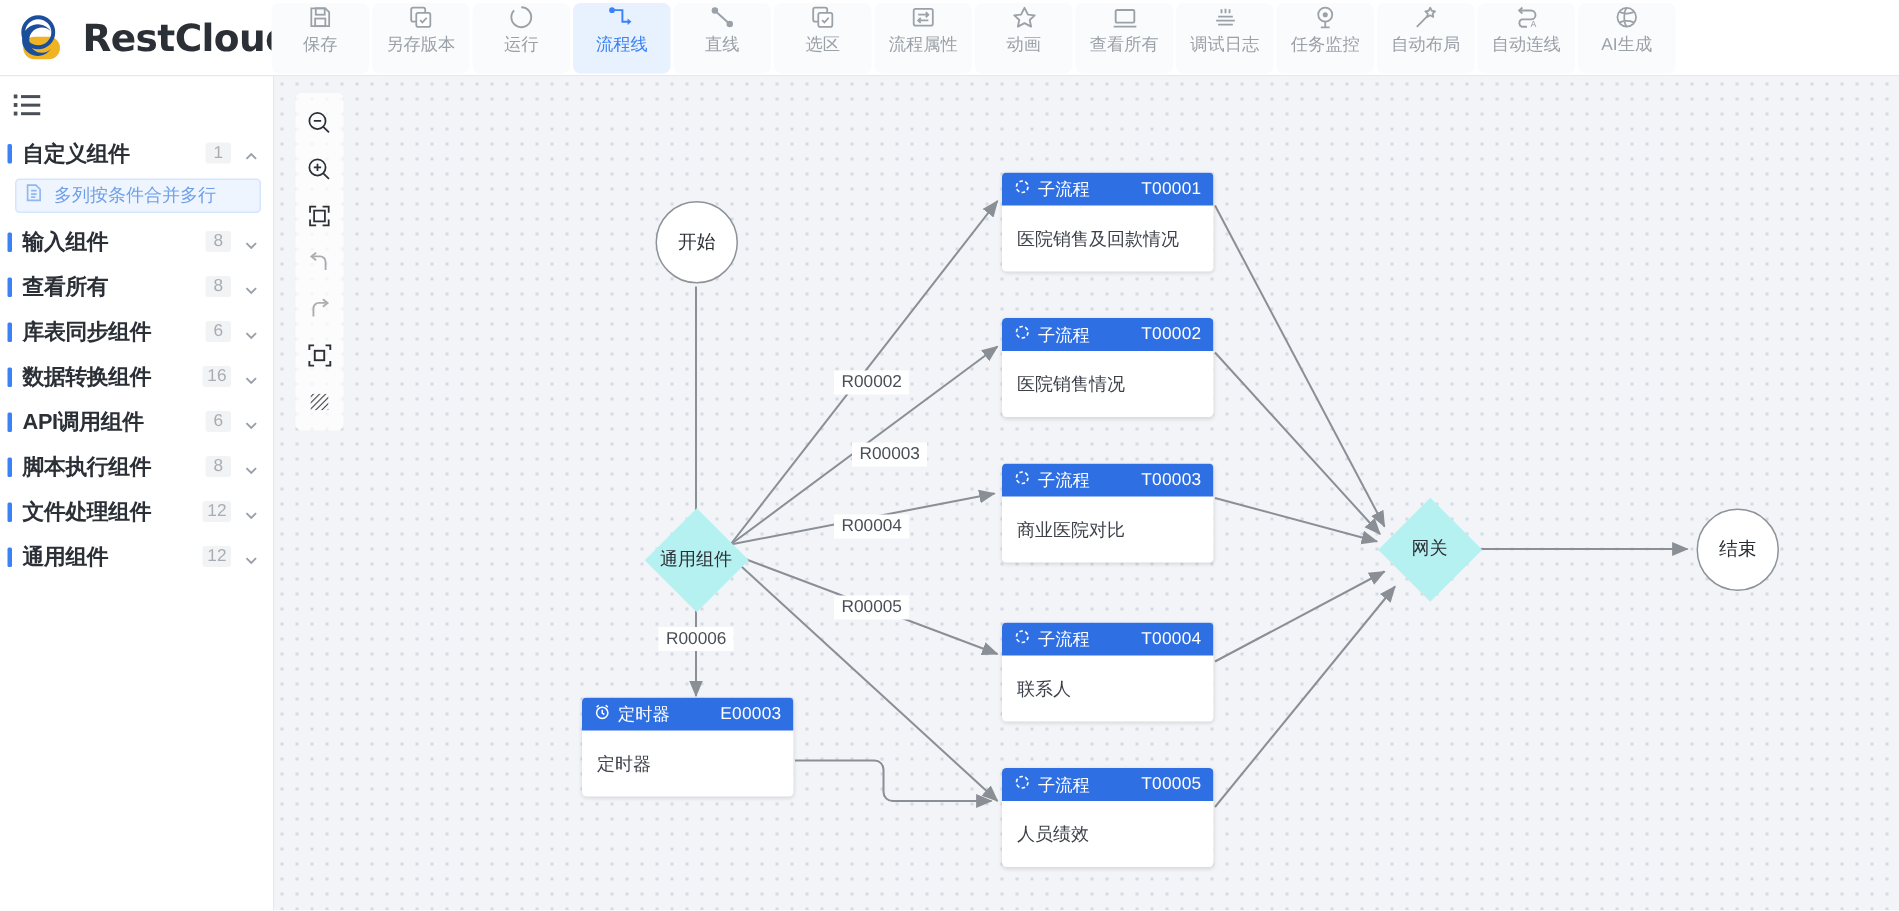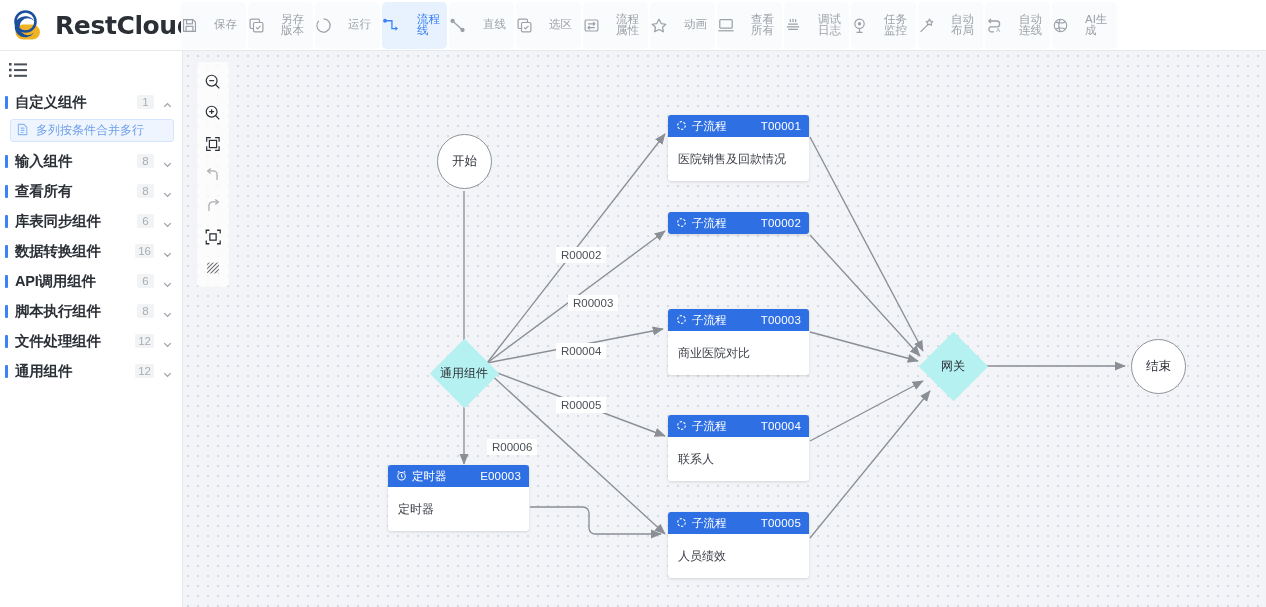--- a/index.html
+++ b/index.html
@@ -20,22 +20,22 @@
   }
   .brand { display: flex; align-items: center; padding-left: 10px; width: 180px; min-width: 180px; }
   .logo-mark { width: 38px; height: 34px; position: relative; margin-right: 7px; }
   .brand-name {
     font-size: 25px; font-weight: bold; color: #2b2f36; letter-spacing: -0.4px;
     font-family: "DejaVu Sans", sans-serif;
   }
   .tool-strip { display: flex; align-items: center; flex: 1; height: 51px; }
   .tbtn {
     width: 65px; height: 47px;
-    display: flex; flex-direction: row; align-items: center; justify-content: flex-start;
-    gap: 16px; border-radius: 5px; margin: 0 1px; cursor: pointer;
+    display: flex; flex-direction: column; align-items: center; justify-content: flex-start;
+    gap: 3px; border-radius: 5px; margin: 0 1px; cursor: pointer;
     background: #fafbfc;
   }
   .tbtn.active { background: #e8f1fe; }
   .tbtn .ti { height: 20px; display: flex; align-items: center; justify-content: center; }
   .tbtn .tl { font-size: 11.5px; color: #9ba1a8; line-height: 1; }
   .tbtn.active .tl { color: #3b82f6; }
   .tbtn svg { display: block; }
 
   
   .body-row { flex: 1; display: flex; min-height: 0; }
@@ -537,20 +537,21 @@
         <div class="node card-node" style="left:485px; top:161px;">
           <div class="card-head">
             <span>
               <svg width="11" height="11" viewBox="0 0 12 12" fill="none" stroke="#fff" stroke-width="1.2" stroke-dasharray="2.6 1.7">
                   <circle cx="6" cy="6" r="4.2"></circle>
                 </svg>
             </span>
             <span>子流程</span>
             <span class="hid">T00002</span>
           </div>
+          <div class="card-body">医院销售情况</div>
         </div>
 
         <div class="node card-node" style="left:485px; top:258px;">
           <div class="card-head">
             <span>
               <svg width="11" height="11" viewBox="0 0 12 12" fill="none" stroke="#fff" stroke-width="1.2" stroke-dasharray="2.6 1.7">
                   <circle cx="6" cy="6" r="4.2"></circle>
                 </svg>
             </span>
             <span>子流程</span>
@@ -593,18 +594,18 @@
         <div class="node" style="left:948px; top:288px;">
           <div class="circle-node">
             <span>结束</span>
           </div>
         </div>
 
         <div class="edge-label" style="left:373px; top:196px;">R00002</div>
         <div class="edge-label" style="left:385px; top:244px;">R00003</div>
         <div class="edge-label" style="left:373px; top:292px;">R00004</div>
         <div class="edge-label" style="left:373px; top:346px;">R00005</div>
-        <div class="edge-label" style="left:256px; top:388px;margin-left:48px;">R00006</div>
+        <div class="edge-label" style="left:256px; top:367px;">R00006</div>
 
       </div>
     </div>
   </div>
 </div>
 
 </body></html>

